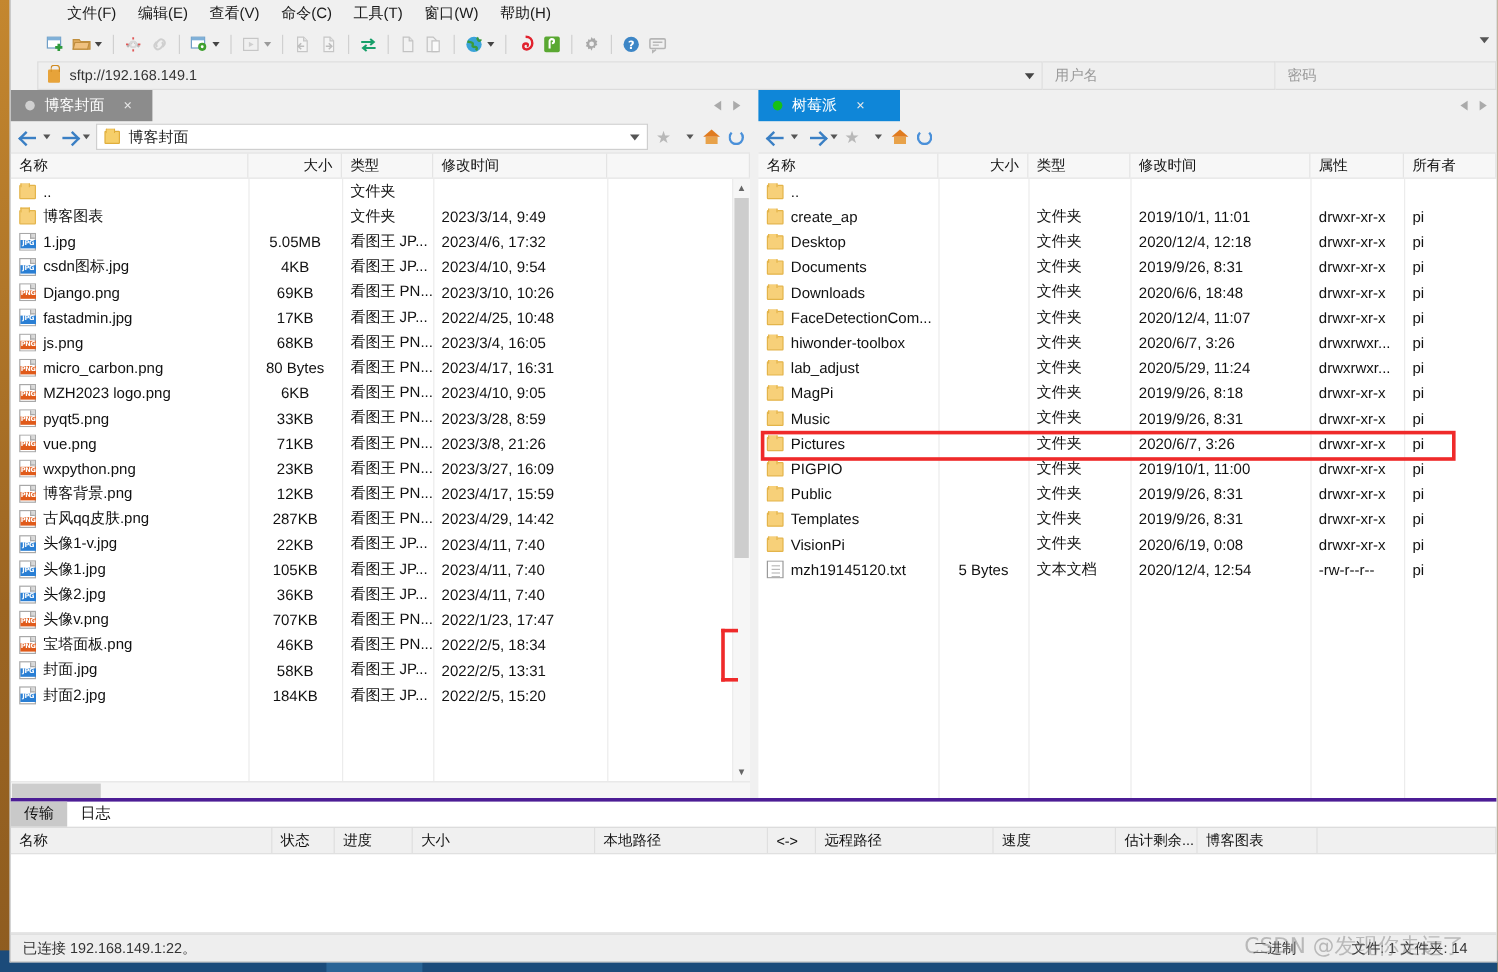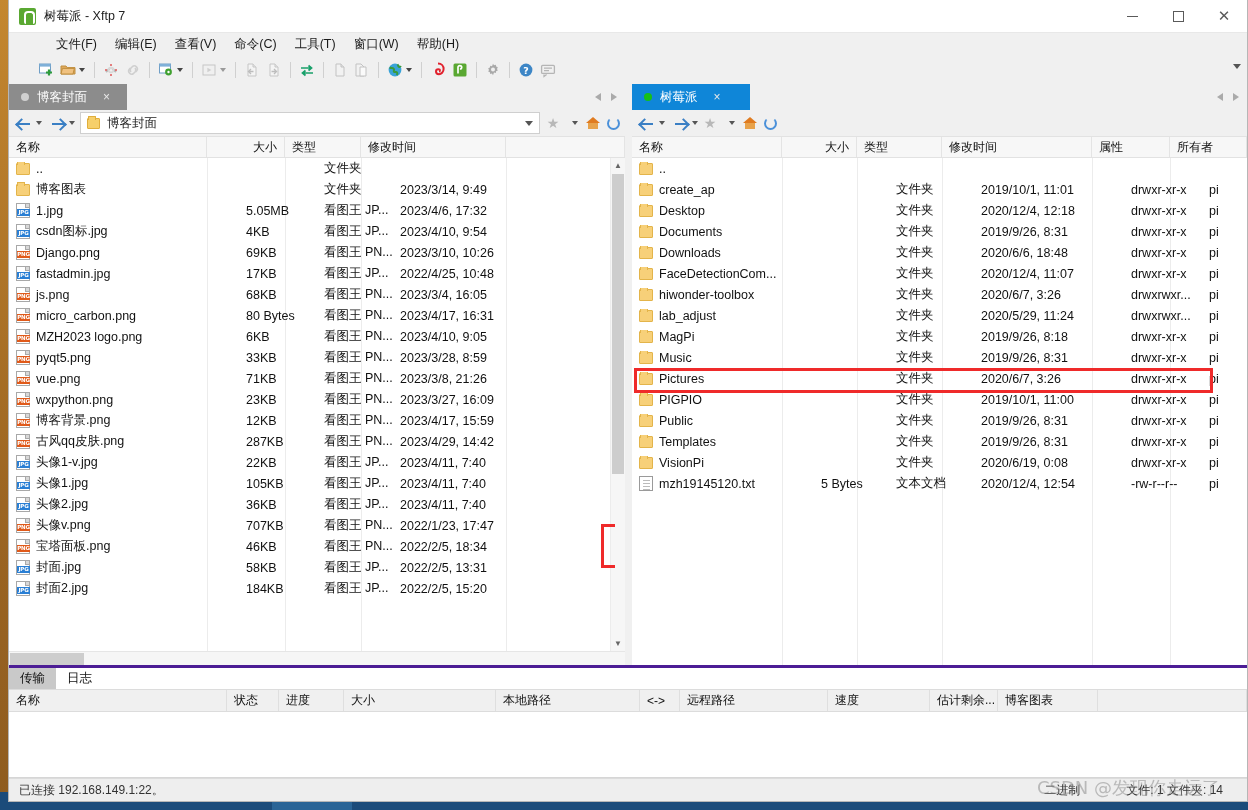--- a/index.html
+++ b/index.html
@@ -196,21 +196,21 @@
   }
   .hc{ display:flex;align-items:center;padding:0 7px;border-right:1px solid #e4e4e4; position:relative;}
   .hc.num{ justify-content:flex-end; }
 
   .listbody{ flex:1 1 auto; background:#fff; position:relative; overflow:hidden; }
   .grid-lines{ position:absolute;inset:0;pointer-events:none; }
   .gl{ position:absolute;top:0;bottom:0;width:1px;background:#ececec; }
 
   .row{ display:flex; height:21px; align-items:center; font-size:12.5px; color:#111; position:relative;}
   .cell{ padding:0 7px; overflow:hidden; white-space:nowrap; text-overflow:ellipsis; display:flex; align-items:center;}
-  .cell.num{ justify-content:flex-start;margin-left:32px; }
+  .cell.num{ justify-content:center; }
 
   .ft-ico{ width:14px;height:15px;margin-right:6px;flex:0 0 auto;position:relative; }
   .ft-folder{
     background:#f7d079;border:1px solid #e3b44a;border-radius:1px;height:12px;margin-top:1px;
   }
   .ft-folder::before{
     content:"";position:absolute;left:0;top:-3px;width:6px;height:3px;
     background:#f7d079;border:1px solid #e3b44a;border-bottom:none;
   }
   .ft-img{
@@ -290,35 +290,20 @@
 </style>
 </head>
 <body>
 
 <div class="desktop-bg"></div>
 <div class="desktop-bottom"></div>
 <div class="taskbar-chip"></div>
 
 <div class="app">
 
-  <div class="titlebar">
-    <div class="app-icon"></div>
-    <div class="title-text">树莓派 - Xftp 7</div>
-    <div class="win-btns">
-      <div class="win-btn">
-          <div class="glyph-min"></div>
-        </div>
-      <div class="win-btn">
-          <div class="glyph-max"></div>
-        </div>
-      <div class="win-btn close">
-          <div class="glyph-close">✕</div>
-        </div>
-    </div>
-  </div>
 
   <div class="menubar">
     <div class="menu-item">文件(F)</div>
     <div class="menu-item">编辑(E)</div>
     <div class="menu-item">查看(V)</div>
     <div class="menu-item">命令(C)</div>
     <div class="menu-item">工具(T)</div>
     <div class="menu-item">窗口(W)</div>
     <div class="menu-item">帮助(H)</div>
   </div>
@@ -443,20 +428,31 @@
     <div class="tb">
       <svg width="16" height="16" viewBox="0 0 16 16">
           <rect x="1.6" y="3.4" width="12.8" height="8" rx="1" fill="none" stroke="#b5b5b5" stroke-width="1.3"></rect>
           <path d="M4 12.4v2l2.6-2" fill="none" stroke="#b5b5b5" stroke-width="1.3"></path>
           <path d="M4 6.2h8M4 8.6h5" stroke="#b5b5b5" stroke-width="1.2"></path>
         </svg>
     </div>
     <div class="tb-more"></div>
   </div>
 
+  <div class="urlbar">
+    <div class="url-field">
+      <div class="lock-ico"></div>
+      <div class="url-text">sftp://192.168.149.1</div>
+      <div class="url-caret">
+        <div style="width:0;height:0;border-left:4px solid transparent;border-right:4px solid transparent;border-top:5px solid #444;"></div>
+      </div>
+    </div>
+    <div class="user-field">用户名</div>
+    <div class="pwd-field">密码</div>
+  </div>
 
 
   <div class="panes">
 
     <div class="pane left">
       <div class="tabstrip">
         <div class="tab inactive">
           <span class="dot gray"></span>
           <span>博客封面</span>
           <span class="tab-x">×</span>

